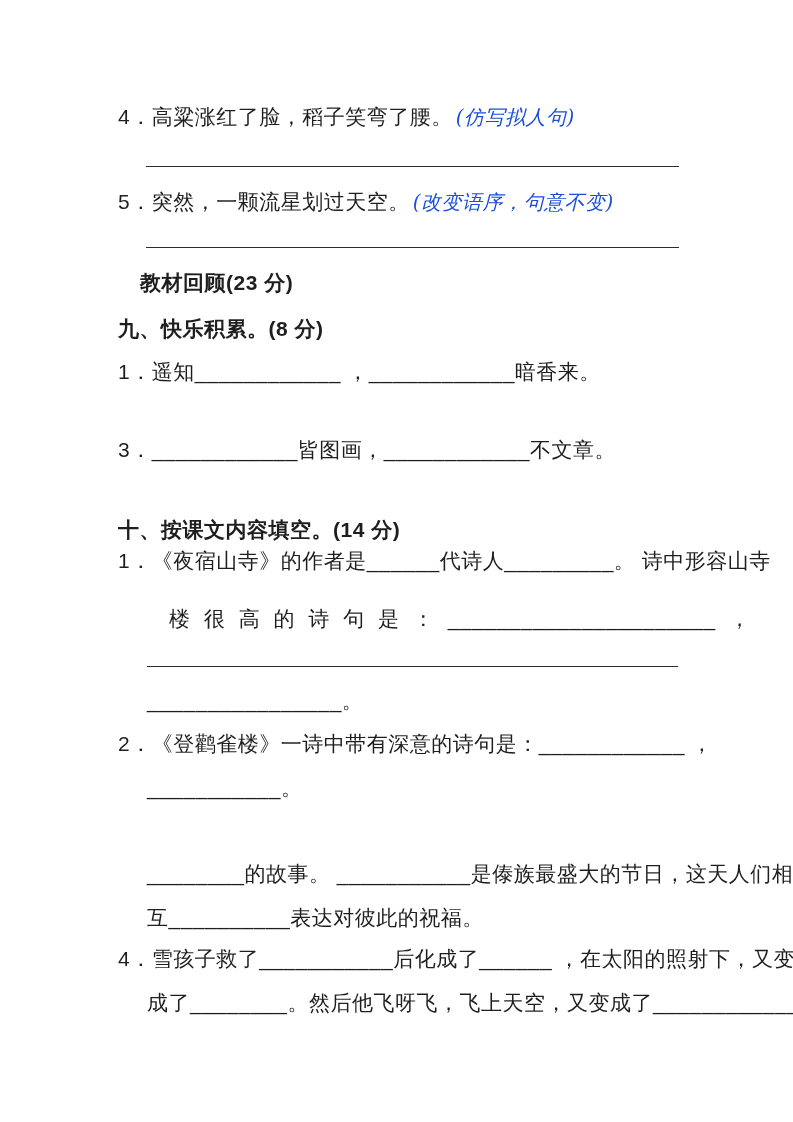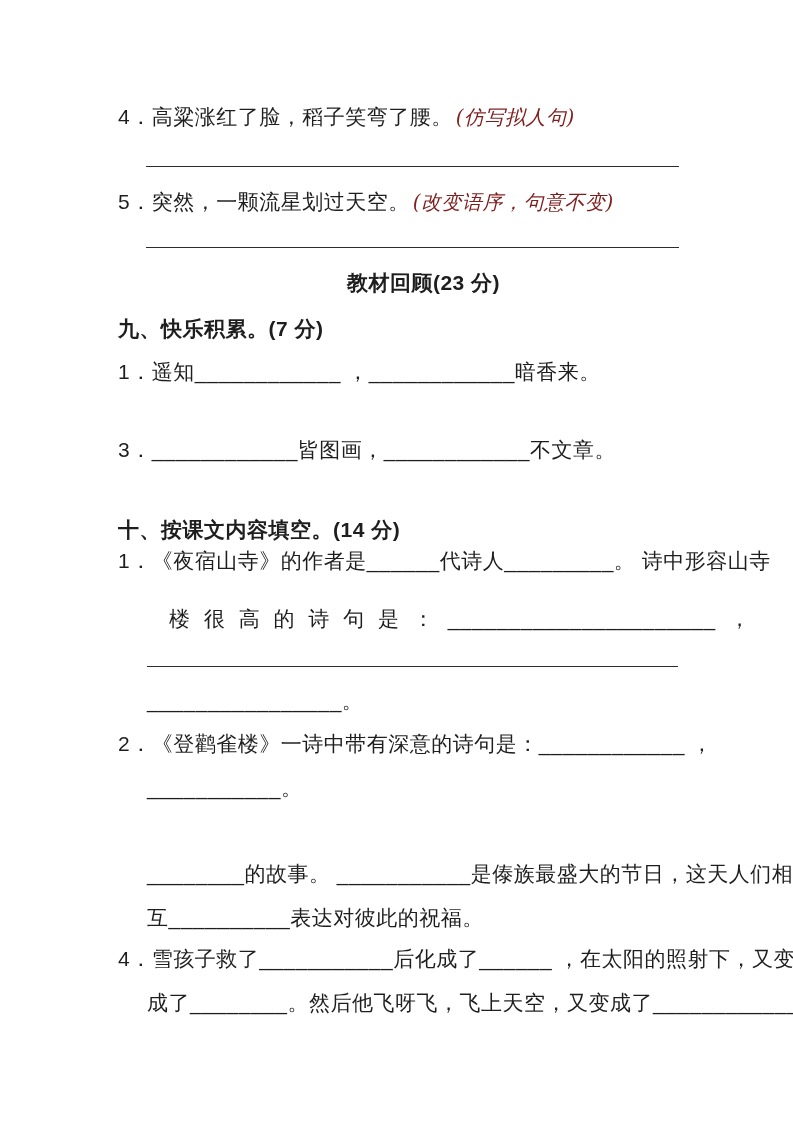--- a/index.html
+++ b/index.html
@@ -17,29 +17,28 @@
     white-space:nowrap;
     font-size:21px;
     line-height:26px;
     letter-spacing:0.5px;
   }
   .indent { left:147px; }
   .bold { font-weight:bold; }
   .center {
     left:118px;
     width:567px;
-    text-align:center;
     padding-left:22px;
   }
   .spread { word-spacing:7px;margin-left:22px; }
   .hint {
     font-family:"DejaVu Serif","Liberation Serif",serif;
     font-style:italic;
     font-size:20px;
-    color:#7f1d1d;
+    color:#1d4ed8;
     margin-left:3px;
   }
   .rule {
     position:absolute;
     height:0;
     border-top:1.6px solid #2c2c2c;
   }
 </style>
 </head>
 <body>
@@ -51,21 +50,21 @@
   </div>
   <div class="rule" style="top:166px; left:146px; width:533px"></div>
 
   <div class="row" style="top:189px">
     <span>5．突然，一颗流星划过天空。</span><span class="hint">(改变语序，句意不变)</span>
   </div>
   <div class="rule" style="top:247px; left:146px; width:533px"></div>
 
   <div class="row center bold" style="top:270px">教材回顾(23 分)</div>
 
-  <div class="row bold" style="top:316px">九、快乐积累。(7 分)</div>
+  <div class="row bold" style="top:316px">九、快乐积累。(8 分)</div>
   <div class="row" style="top:359px">1．遥知____________ ，____________暗香来。</div>
   <div class="row" style="top:437px">3．____________皆图画，____________不文章。</div>
 
   <div class="row bold" style="top:517px">十、按课文内容填空。(14 分)</div>
 
   <div class="row" style="top:548px">1．《夜宿山寺》的作者是______代诗人_________。 诗中形容山寺</div>
   <div class="row indent spread" style="top:606px">楼 很 高 的 诗 句 是 ： ______________________ ，</div>
   <div class="rule" style="top:666px; left:147px; width:531px"></div>
   <div class="row indent" style="top:688px">________________。</div>
 

